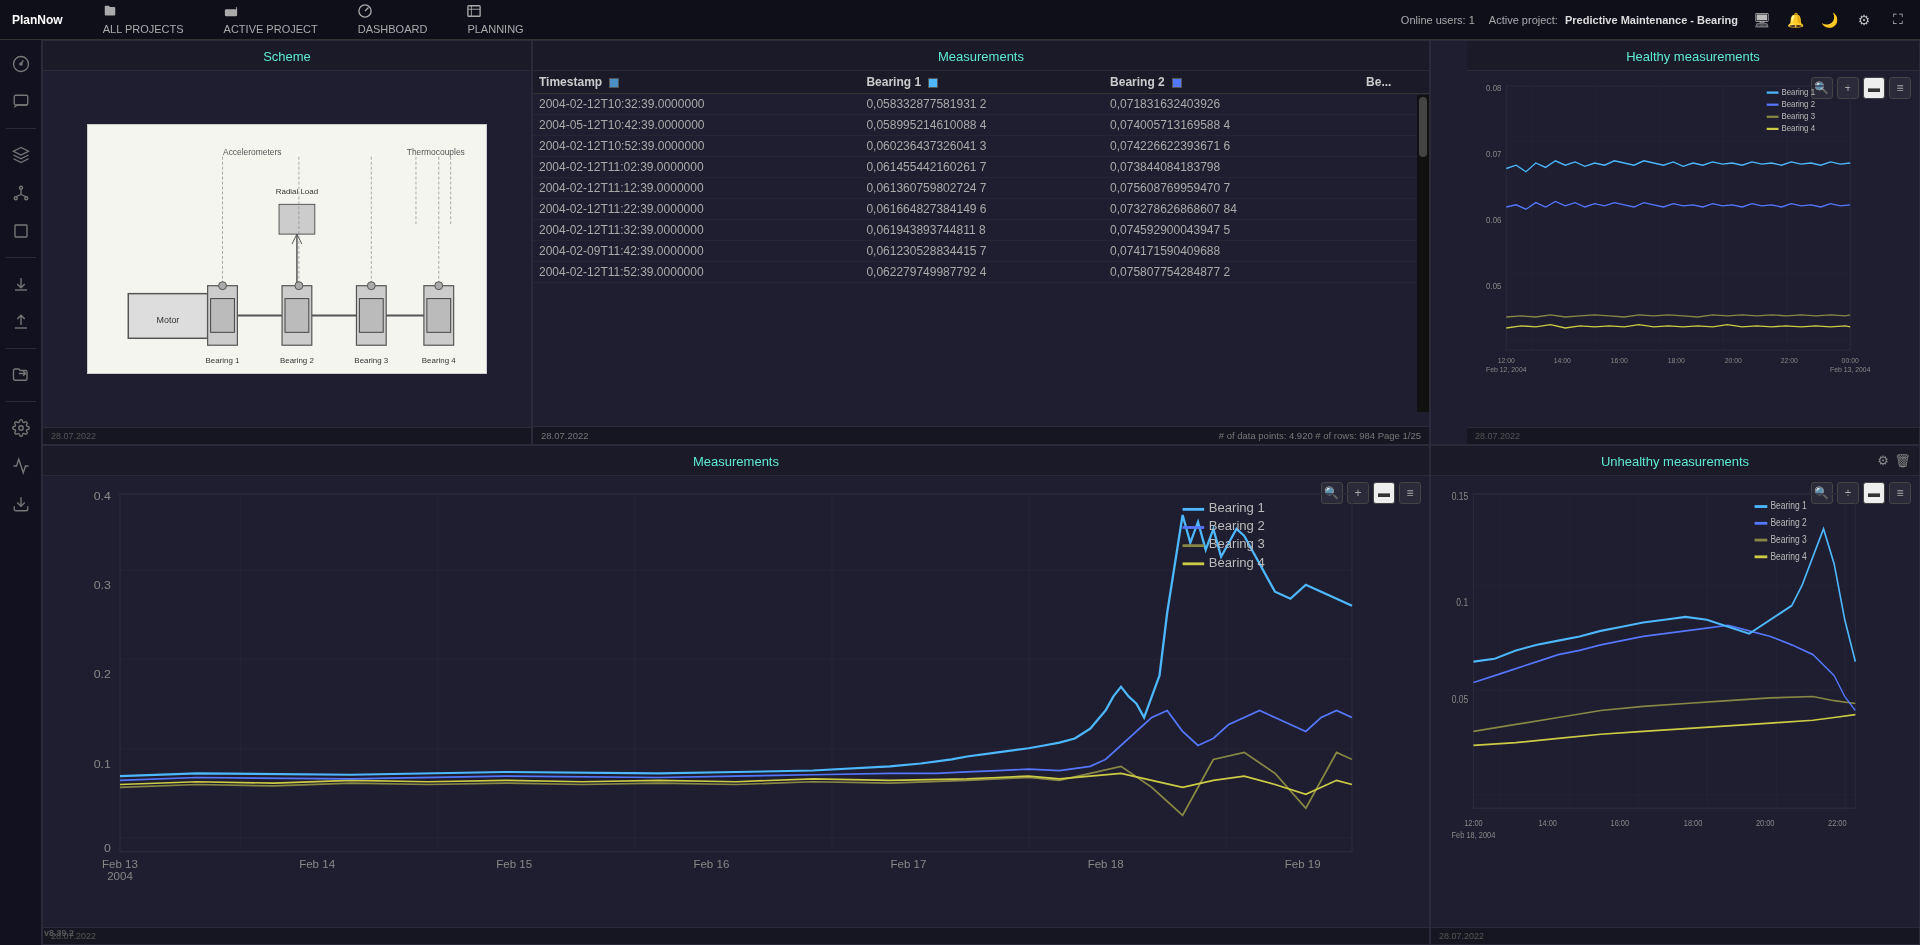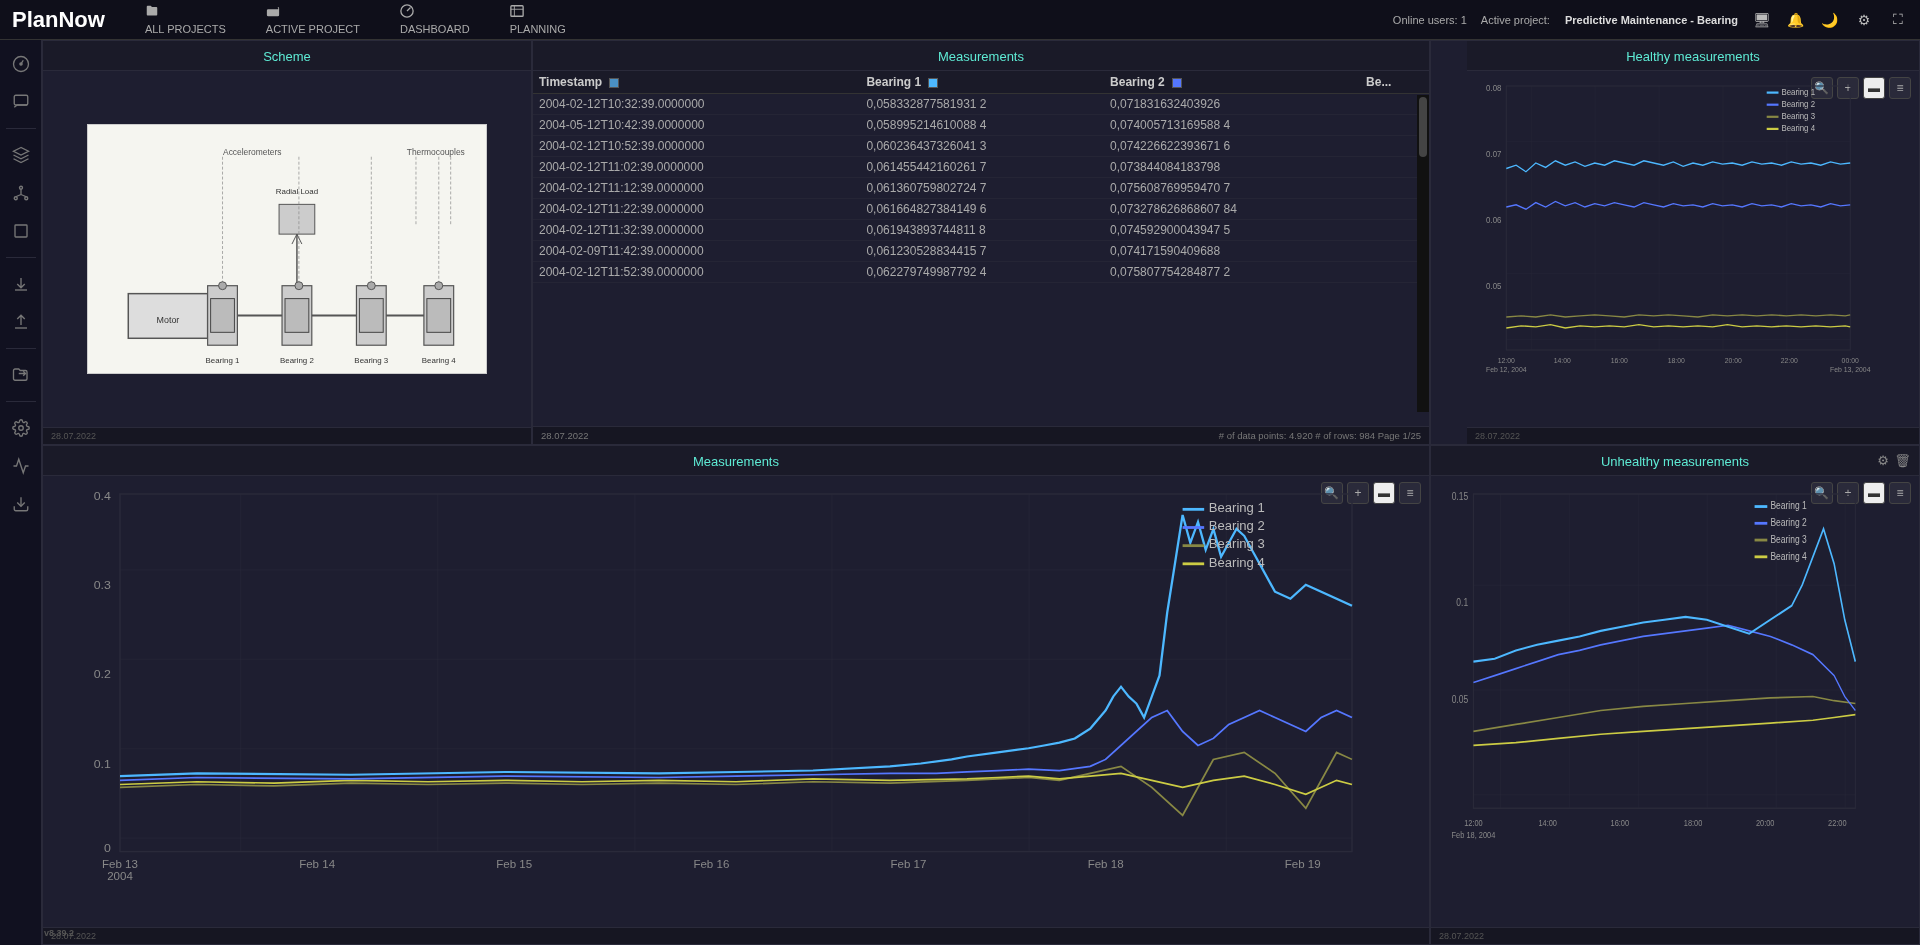--- a/index.html
+++ b/index.html
@@ -18,21 +18,21 @@
       background: #0f0f1a;
       height: 40px;
       display: flex;
       align-items: center;
       padding: 0 12px;
       border-bottom: 1px solid #333;
       gap: 24px;
     }
     .logo {
       color: #fff;
-      font-size: 22px;
+      font-size: 12px;
       font-weight: bold;
       margin-right: 8px;
     }
     .nav-item {
       display: flex;
       gap: 5px;
       color: #aaa;
       cursor: pointer;
       font-size: 11px;
       padding: 4px 8px;
@@ -300,21 +300,21 @@
         <line x1="5" y1="2" x2="5" y2="14" stroke="#aaa" stroke-width="1"></line>
         <line x1="1" y1="6" x2="15" y2="6" stroke="#aaa" stroke-width="1"></line>
       </svg>
     <span>PLANNING</span>
   </div>
 
   <div class="topbar-right">
     <span><span>Online users: 1</span></span>
     <span>
       <span>Active project:</span>
-      <strong style="color:#ddd; margin-left:12px;">Predictive Maintenance - Bearing</strong>
+      <strong style="color:#ddd; margin-left:4px;">Predictive Maintenance - Bearing</strong>
     </span>
     <div class="topbar-icon">🖥</div>
     <div class="topbar-icon">🔔</div>
     <div class="topbar-icon">🌙</div>
     <div class="topbar-icon">⚙</div>
     <div class="topbar-icon">⛶</div>
   </div>
 </div>
 
 <div class="main-layout">

